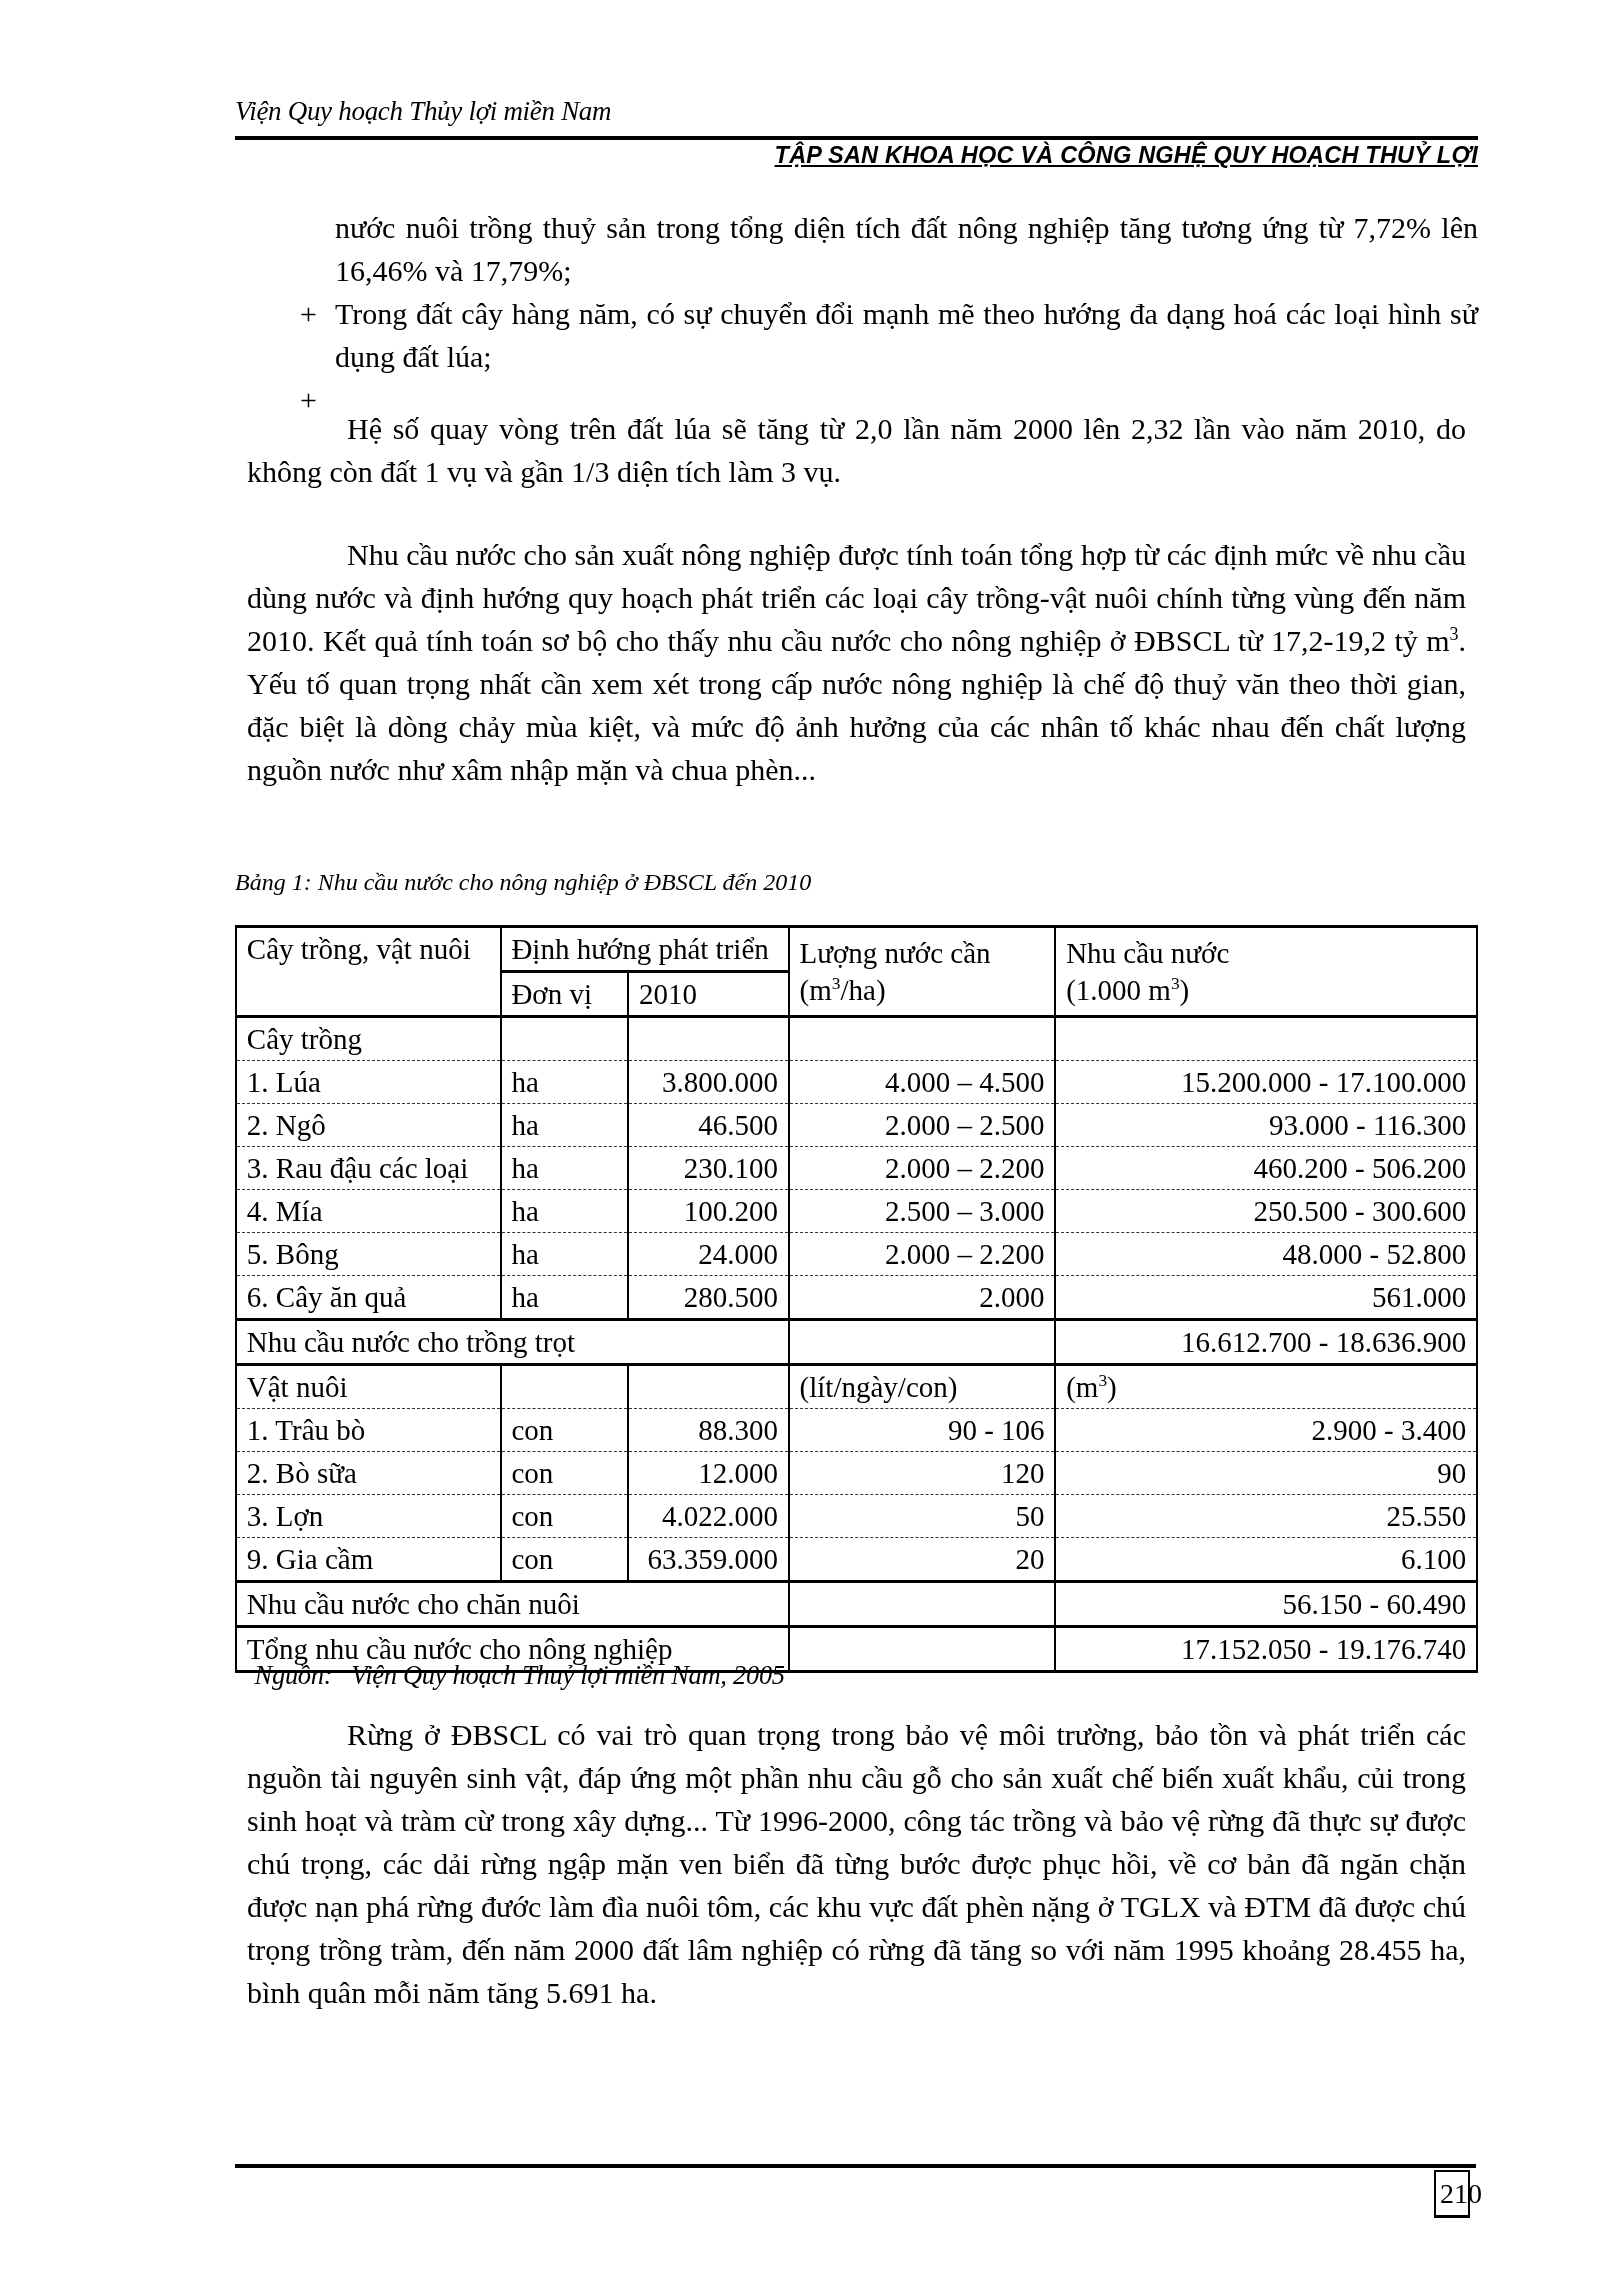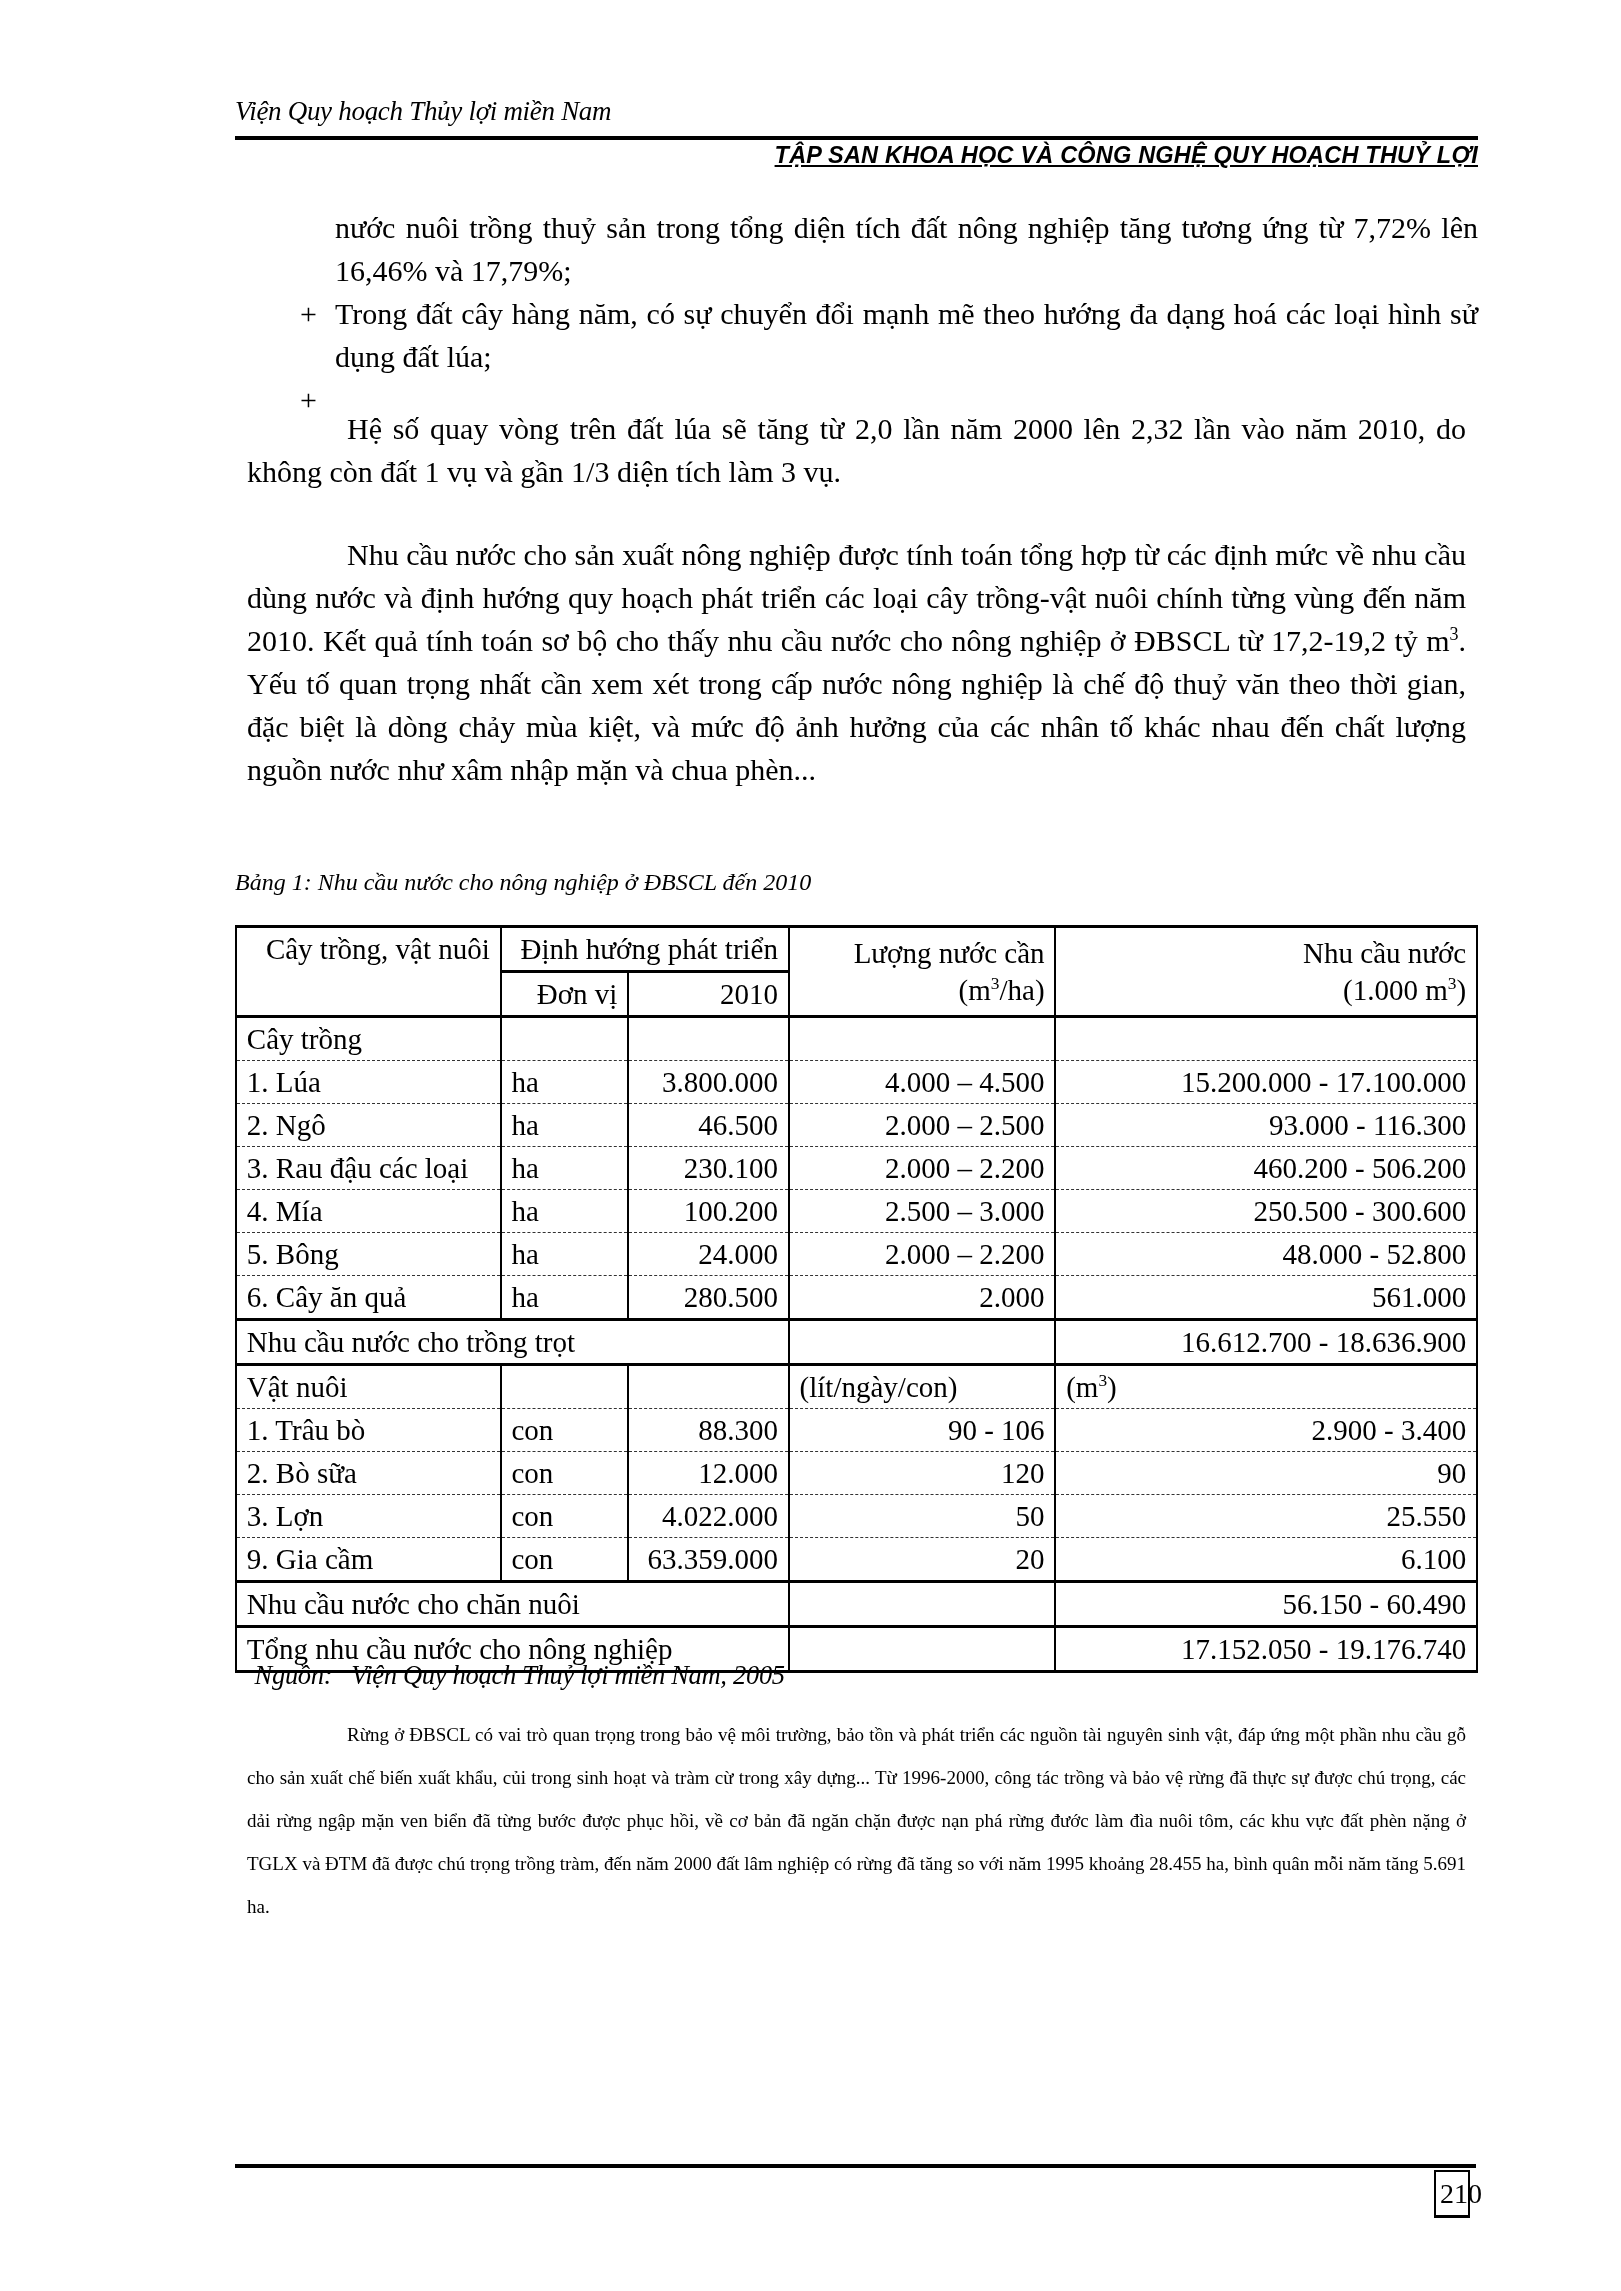--- a/index.html
+++ b/index.html
@@ -15,32 +15,32 @@
   .bullet { position: relative; padding-left: 100px; }
   .bullet .mark { position: absolute; left: 65px; top: 0; }
   p.para { margin: 12px; text-indent: 100px; }
   .gap { height: 16.7px; }
 
   .caption { position: absolute; top: 869px; left: 0; font-style: italic; font-size: 24px; }
 
   table.t1 { position: absolute; top: 925px; left: 0; width: 1243px; border-collapse: collapse; font-size: 29px; }
   table.t1 td { border-left: 2px solid #000; border-right: 2px solid #000; padding: 0 9.8px; height: 42px; line-height: 42px; white-space: nowrap; }
   table.t1 tr.hdr1 td { border-top: 3.9px solid #000; }
-  table.t1 td.c { text-align: right; }
+  table.t1 td.c { text-align: left; }
   table.t1 td.r { text-align: right; }
   table.t1 tr.thickbot td { border-bottom: 3.9px solid #000; }
   table.t1 tr.dash td { border-bottom: 1px dashed #333; }
   table.t1 td.col0 { width: 243px; }
   table.t1 td.col1 { width: 106px; }
   table.t1 td.col2 { width: 139px; }
   table.t1 td.col3 { width: 245px; }
   sup { font-size: 60%; line-height: 0; }
 
   .source { position: absolute; top: 1660px; left: 19.6px; font-style: italic; font-size: 26.5px; letter-spacing: -0.3px; }
-  .body2 { position: absolute; top: 1701px; left: 0; width: 1243px; font-size: 19px; line-height: 43px; text-align: justify; }
+  .body2 { position: absolute; top: 1701px; left: 0; width: 1243px; font-size: 30px; line-height: 43px; text-align: justify; }
 
   .ftr-rule { position: absolute; top: 2164px; left: 0; width: 1241px; height: 3.9px; background: #000; }
   .pageno { position: absolute; top: 2170px; left: 1175px; width: 24.5px; height: 43px; border: 2px solid #000; border-right-width: 2.9px; border-bottom-width: 3.9px; padding: 0 3.9px; font-size: 28px; line-height: 43px; text-align: center; margin-left: 24px; }
 </style>
 </head>
 <body>
 
 <div class="page">
 
   <div class="hdr-inst">Viện Quy hoạch Thủy lợi miền Nam</div>

